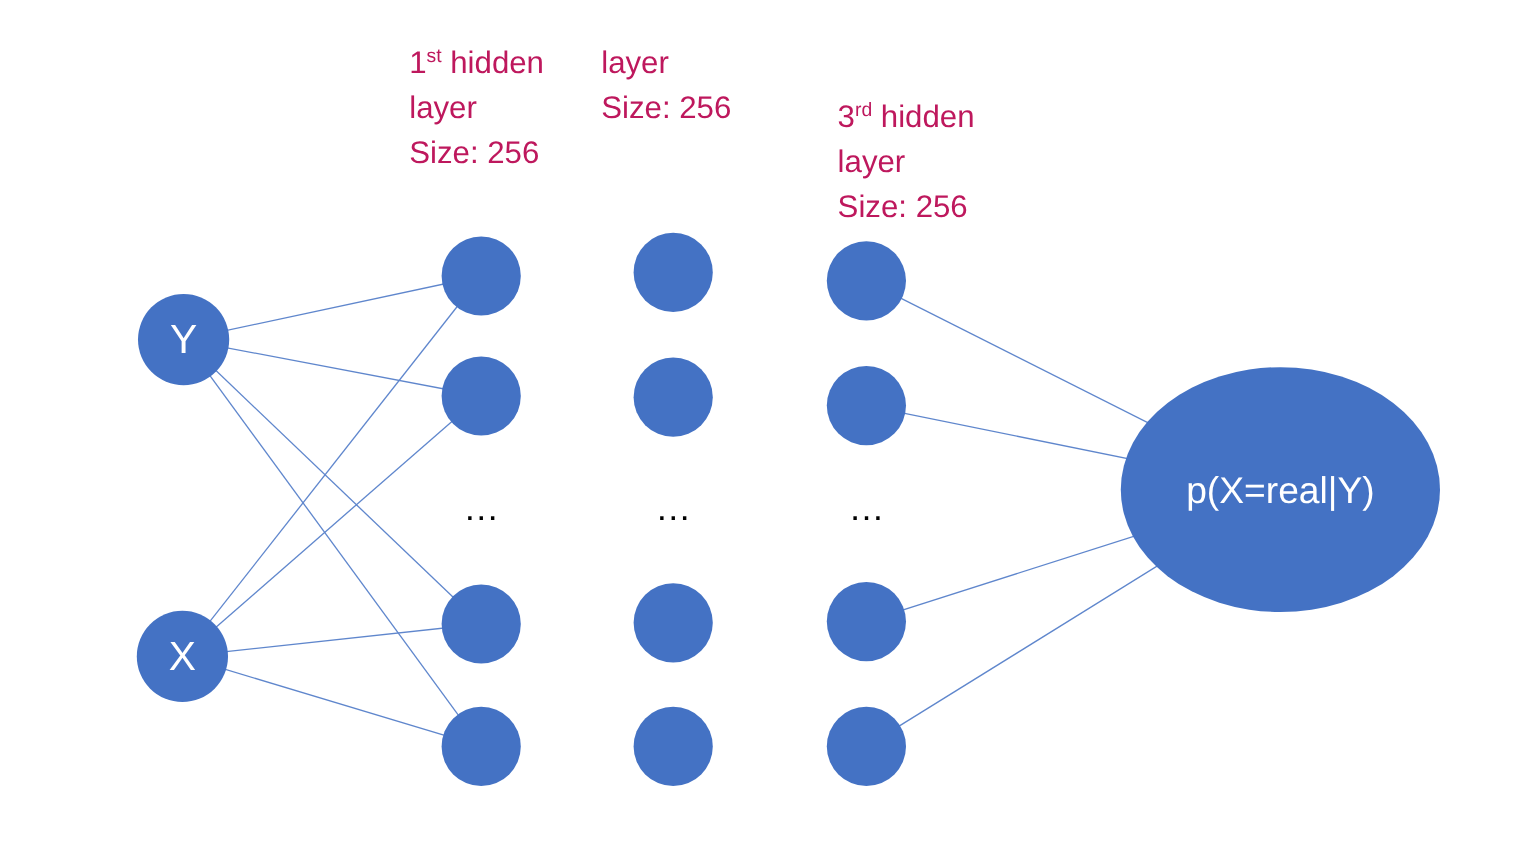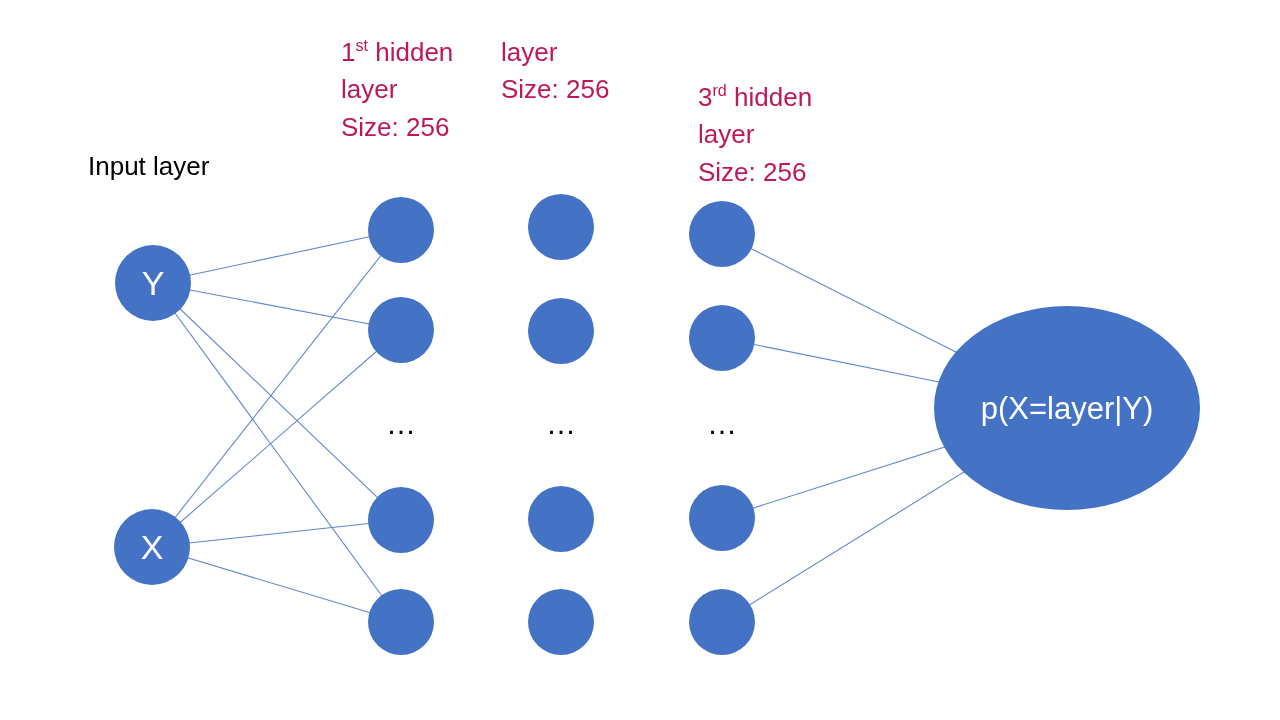--- a/index.html
+++ b/index.html
@@ -90,21 +90,20 @@
       <line x1="152" y1="547" x2="401" y2="520"></line>
       <line x1="152" y1="547" x2="401" y2="622"></line>
 
       <line x1="722" y1="234" x2="1067" y2="408"></line>
       <line x1="722" y1="338" x2="1067" y2="408"></line>
       <line x1="722" y1="518" x2="1067" y2="408"></line>
       <line x1="722" y1="622" x2="1067" y2="408"></line>
     </g>
   </svg>
 
-  <div class="caption" style="left:88px; top:148px;">Input layer</div>
 
 
   <div class="layer-title" style="left:341px; top:34px;">
     <div><span>1</span><span class="ord">st</span><span> hidden</span></div>
     <div>layer</div>
     <div>Size: 256</div>
   </div>
 
   <div class="layer-title" style="left:501px; top:34px;">
     <div>layer</div>
@@ -132,15 +131,15 @@
   <div class="node" style="left:528px; top:486px; width:66px; height:66px;"></div>
   <div class="node" style="left:528px; top:589px; width:66px; height:66px;"></div>
   <div class="ellipsis" style="left:546px; top:409px;">…</div>
 
   <div class="node" style="left:689px; top:201px; width:66px; height:66px;"></div>
   <div class="node" style="left:689px; top:305px; width:66px; height:66px;"></div>
   <div class="node" style="left:689px; top:485px; width:66px; height:66px;"></div>
   <div class="node" style="left:689px; top:589px; width:66px; height:66px;"></div>
   <div class="ellipsis" style="left:707px; top:409px;">…</div>
 
-  <div class="node out-node" style="left:934px; top:306px; width:266px; height:204px;">p(X=layer|Y)</div>
+  <div class="node out-node" style="left:934px; top:306px; width:266px; height:204px;">p(X=real|Y)</div>
 
 </div>
 
 </body></html>

